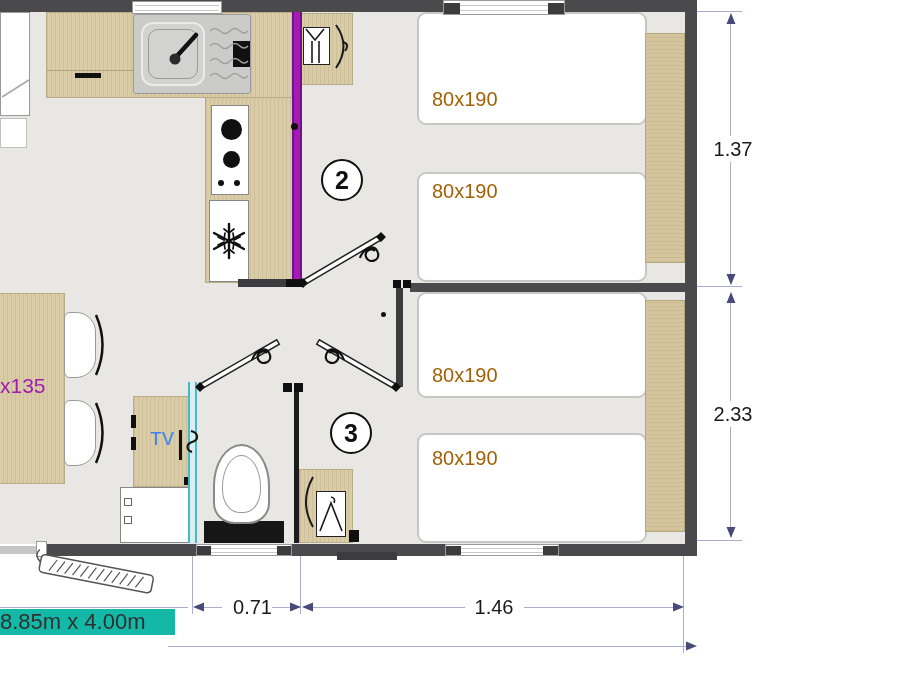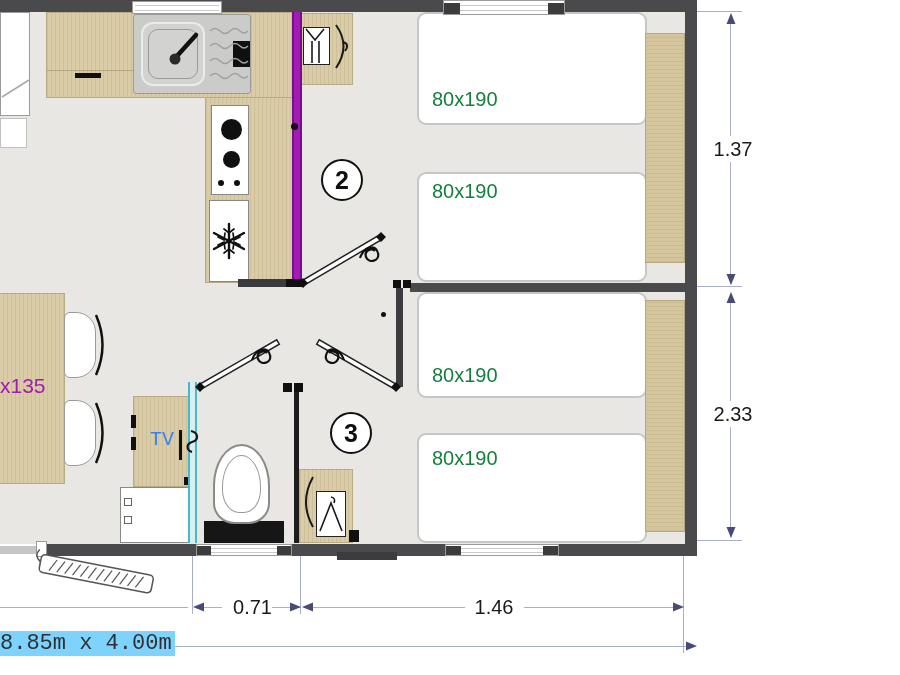--- a/index.html
+++ b/index.html
@@ -10,21 +10,21 @@
   .wall-dk{background:#3c3c3e;}
   .floor{background:#e8e7e4;}
   .wood{background-color:#d9cca6;
         background-image:repeating-linear-gradient(90deg,rgba(120,100,60,.12) 0 1px,rgba(0,0,0,0) 1px 4px);
         border:1px solid #b9ab84;}
   .wood-v{background-color:#d4c59c;
         background-image:repeating-linear-gradient(0deg,rgba(120,100,60,.10) 0 1px,rgba(0,0,0,0) 1px 4px);
         border:1px solid #b5a87e;}
   .white-box{background:#fff;border:1.5px solid #9a9a98;}
   .bed{background:#fff;border:2px solid #c6c6c4;border-radius:9px;}
-  .bed-lbl{position:absolute;left:13px;font-size:20px;line-height:22px;color:#15803d;white-space:nowrap;}
+  .bed-lbl{position:absolute;left:13px;font-size:20px;line-height:22px;color:#a16207;white-space:nowrap;}
   .badge{background:#fff;border:2.5px solid #101010;border-radius:50%;display:flex;align-items:center;
          justify-content:center;font-size:25px;font-weight:bold;color:#101010;}
   .win{background:#fff;border:1px solid #9a9a98;}
   .winbar{position:absolute;left:2px;right:2px;height:1px;background:#c9c9c7;}
   .cap{position:absolute;background:#3c3c3e;}
   .extline{background:#a9aecd;}
   .dimseg{background:#a9aecd;}
   .dimtxt{font-size:20px;color:#1a1a1a;background:#fff;text-align:center;line-height:22px;z-index:8;}
   .sq{background:#101010;}
   .dot{background:#101010;border-radius:50%;}
@@ -265,15 +265,15 @@
   <div class="a extline" style="left:683px;top:556px;width:1px;height:97px;"></div>
   <div class="a dimseg" style="left:0;top:607px;width:188px;height:1px;"></div>
   <div class="a dimseg" style="left:196px;top:607px;width:26px;height:1px;"></div>
   <div class="a dimseg" style="left:272px;top:607px;width:28px;height:1px;"></div>
   <div class="a dimseg" style="left:305px;top:607px;width:160px;height:1px;"></div>
   <div class="a dimseg" style="left:524px;top:607px;width:158px;height:1px;"></div>
   <div class="a dimtxt" style="left:222px;top:596px;width:50px;text-align:right;">0.71</div>
   <div class="a dimtxt" style="left:466px;top:596px;width:56px;">1.46</div>
 
   <div class="a dimseg" style="left:168px;top:646px;width:522px;height:1px;"></div>
-  <div class="a" style="left:0;top:631px;width:175px;font-size:22px;color:#303030;background:#7dd3fc;font-family:Liberation Mono, monospace;">8.85m x 4.00m</div>
+  <div class="a" style="left:0;top:609px;width:175px;font-size:22px;color:#303030;background:#14b8a6;">8.85m x 4.00m</div>
 
 </div>
 
 </body></html>

